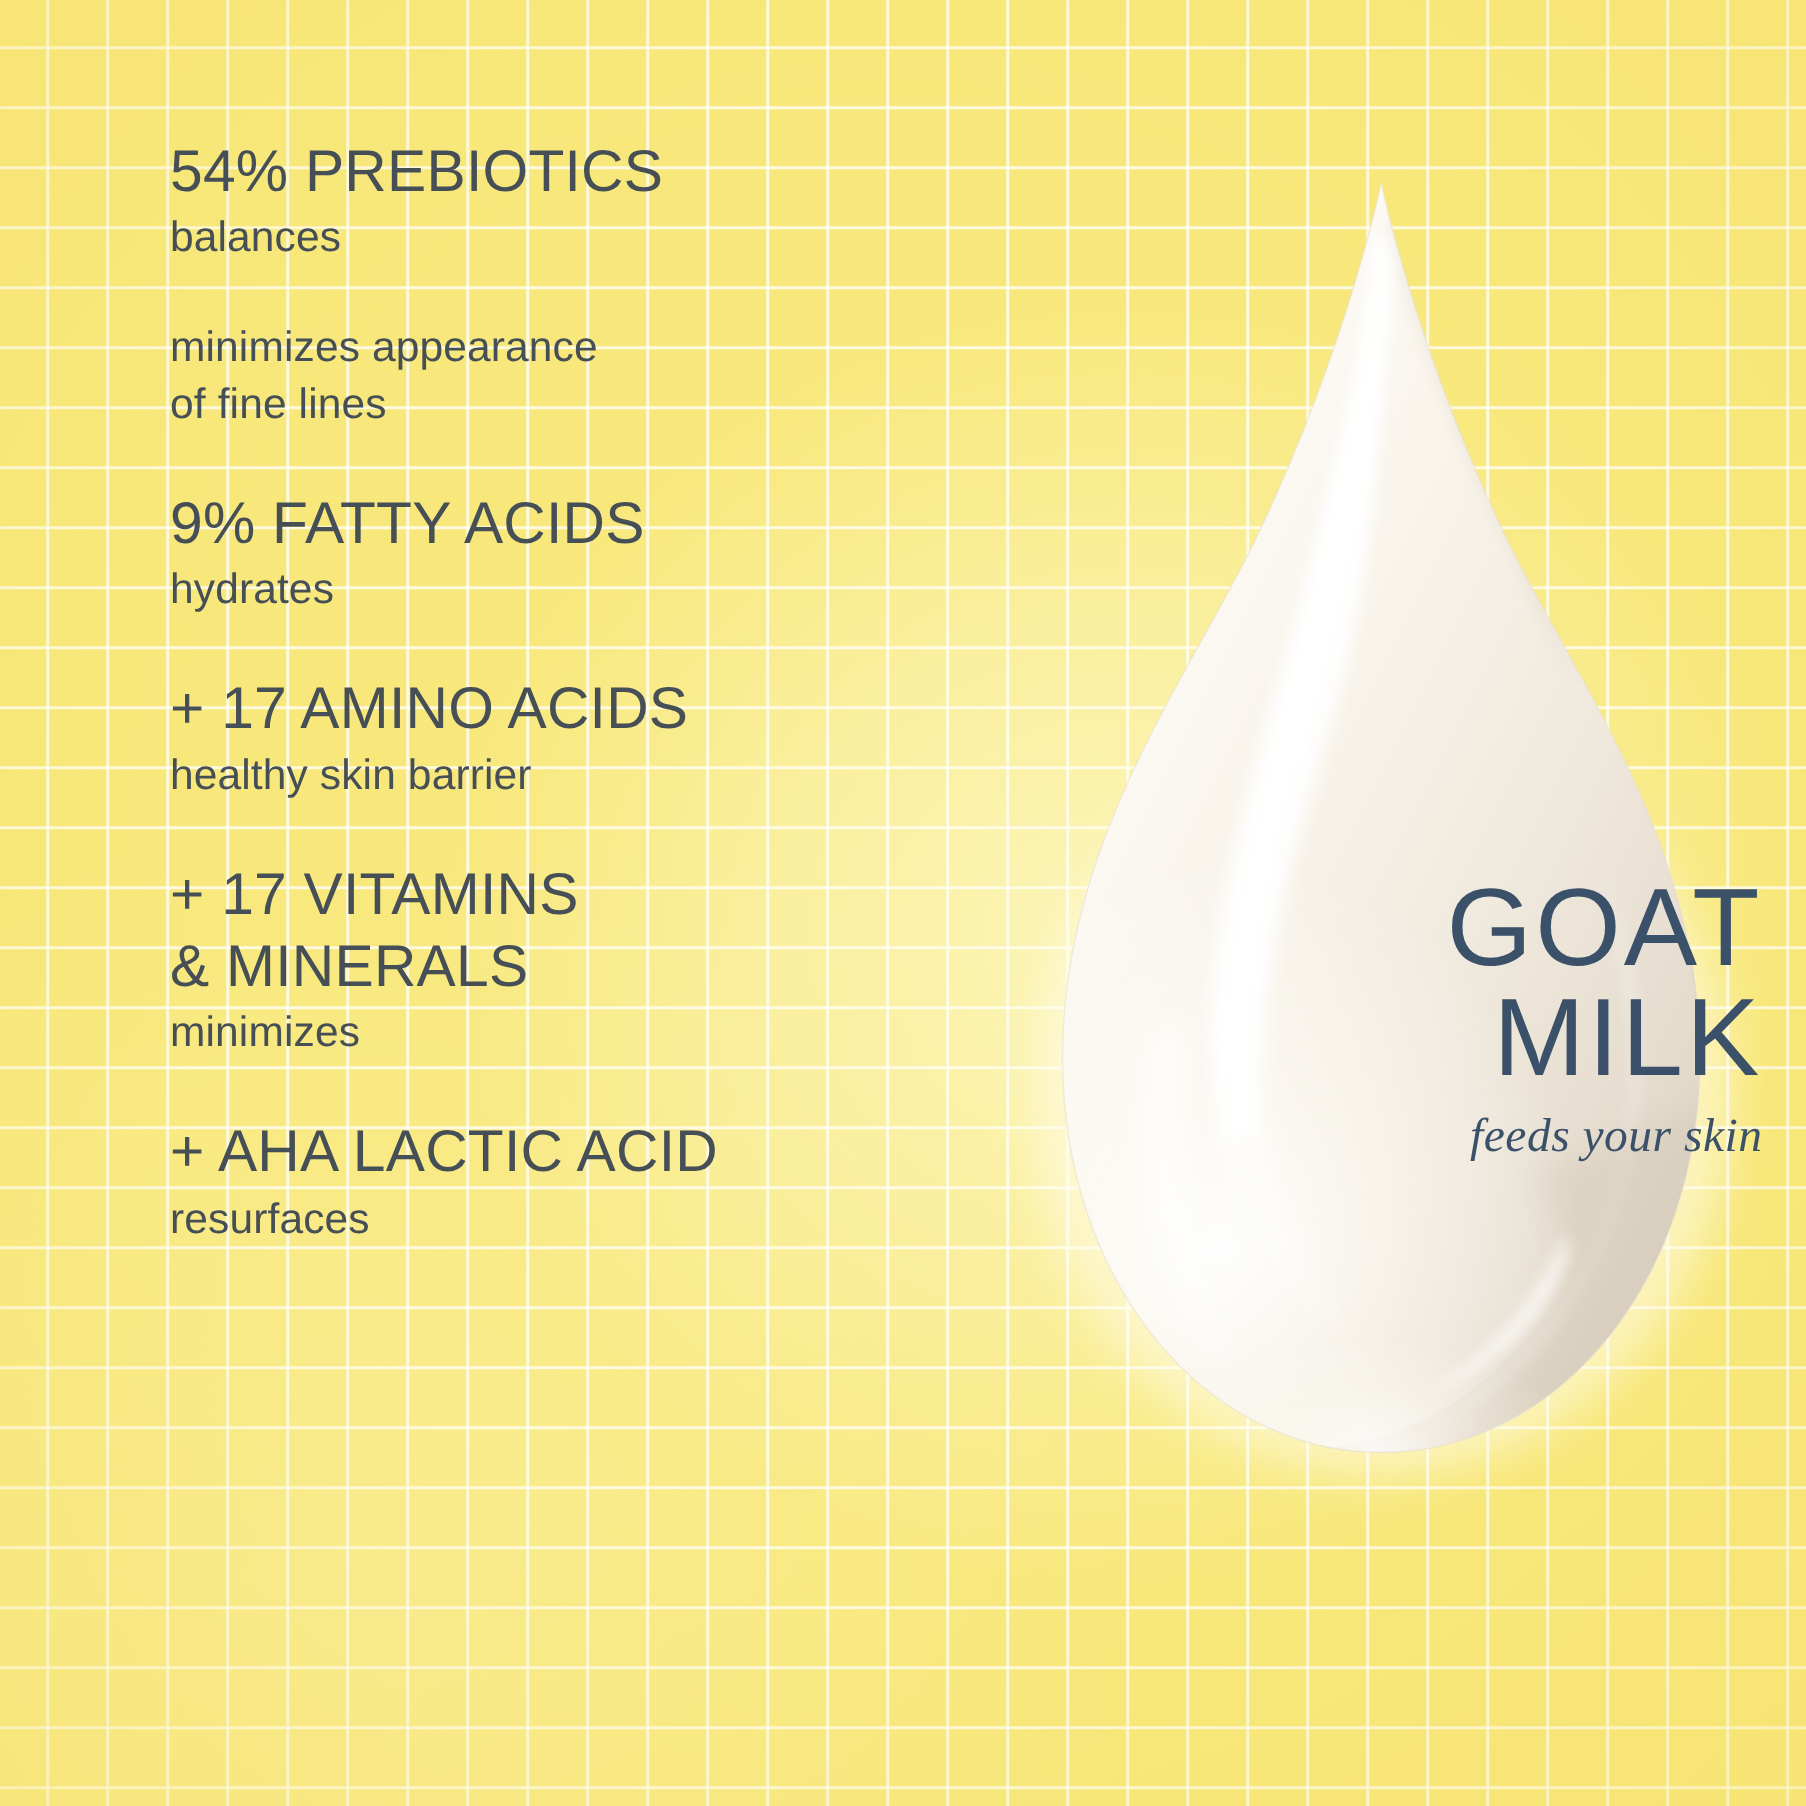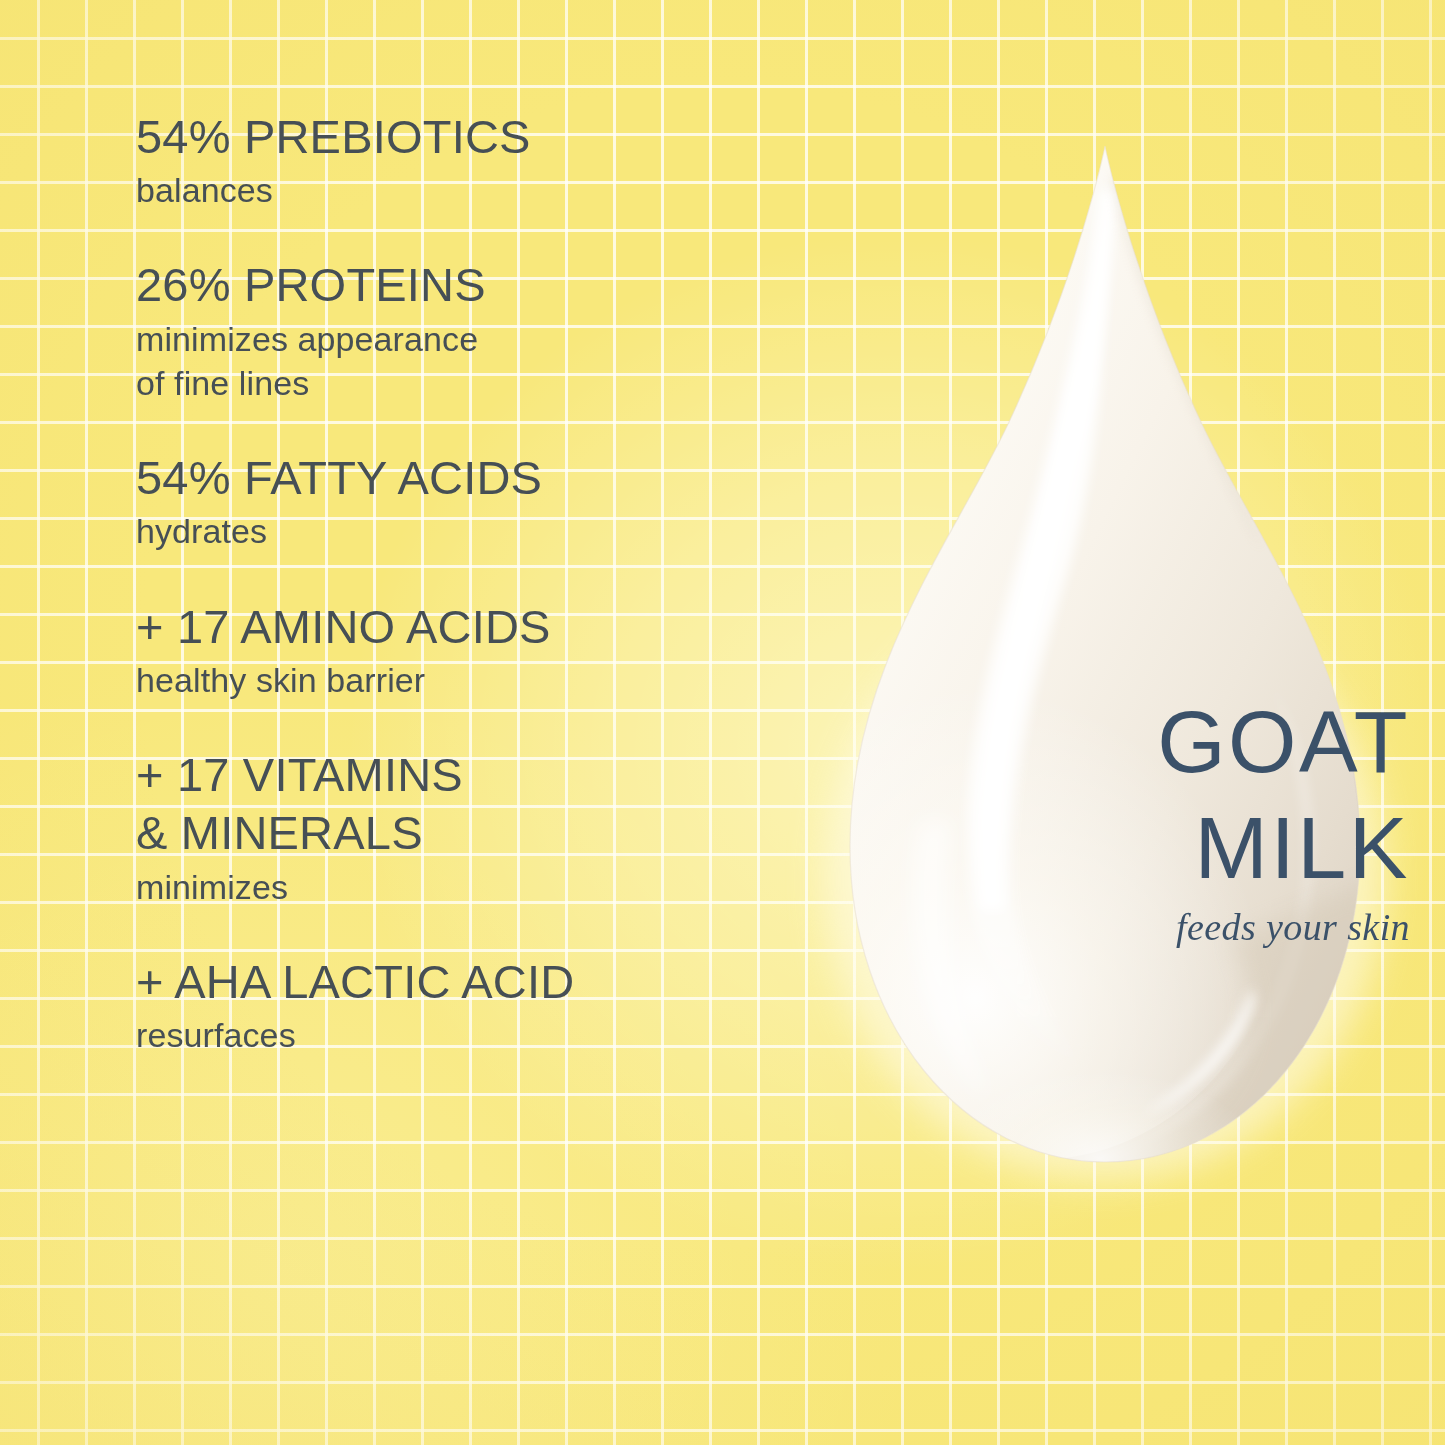--- a/index.html
+++ b/index.html
@@ -107,21 +107,21 @@
     text-align: right;
     pointer-events: none;
   }
   .brand-line1, .brand-line2 {
     color: #3b5169;
     font-size: 88px;
     line-height: 0.96;
     letter-spacing: 2.5px;
     font-weight: 400;
   }
-  .brand-line2 { margin-top: 22px; }
+  .brand-line2 { margin-top: 4px; }
   .brand-tagline {
     color: #3b5169;
     font-family: "Liberation Serif", "DejaVu Serif", serif;
     font-style: italic;
     font-size: 38px;
     line-height: 1.1;
     letter-spacing: 0.4px;
     margin-top: 16px;
   }
 </style>
@@ -136,27 +136,26 @@
   <div class="bg-vignette"></div>
 
   <div class="benefits">
 
     <div class="benefit">
       <div class="benefit-title">54% PREBIOTICS</div>
       <div class="benefit-sub">balances</div>
     </div>
 
     <div class="benefit">
-      <div class="benefit-title">26% PROTEINS</div>
       <div class="benefit-sub">minimizes appearance
 of fine lines</div>
     </div>
 
     <div class="benefit">
-      <div class="benefit-title">54% FATTY ACIDS</div>
+      <div class="benefit-title">9% FATTY ACIDS</div>
       <div class="benefit-sub">hydrates</div>
     </div>
 
     <div class="benefit">
       <div class="benefit-title">+ 17 AMINO ACIDS</div>
       <div class="benefit-sub">healthy skin barrier</div>
     </div>
 
     <div class="benefit">
       <div class="benefit-title">+ 17 VITAMINS

